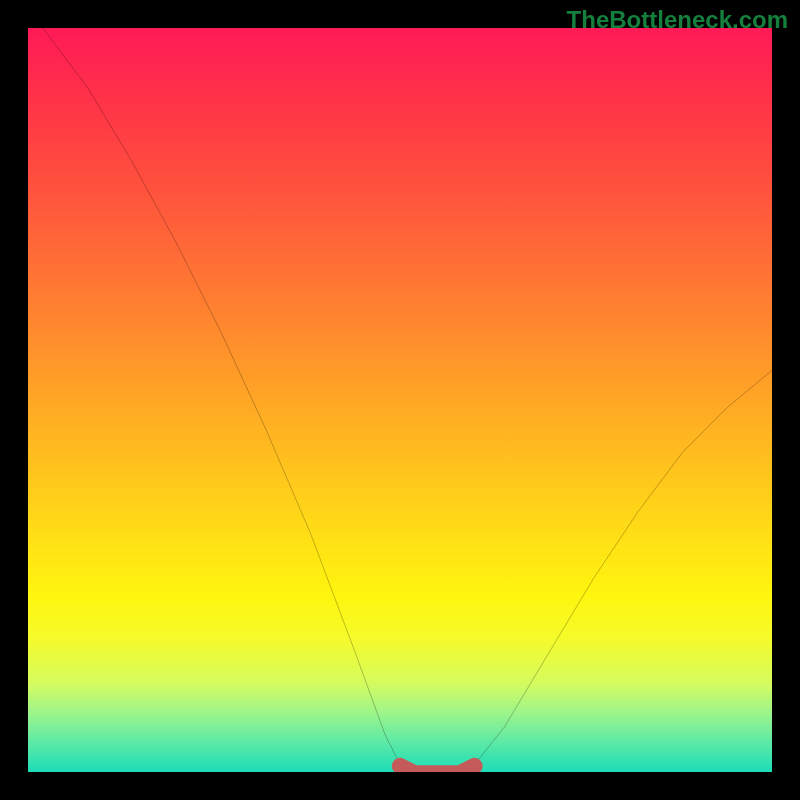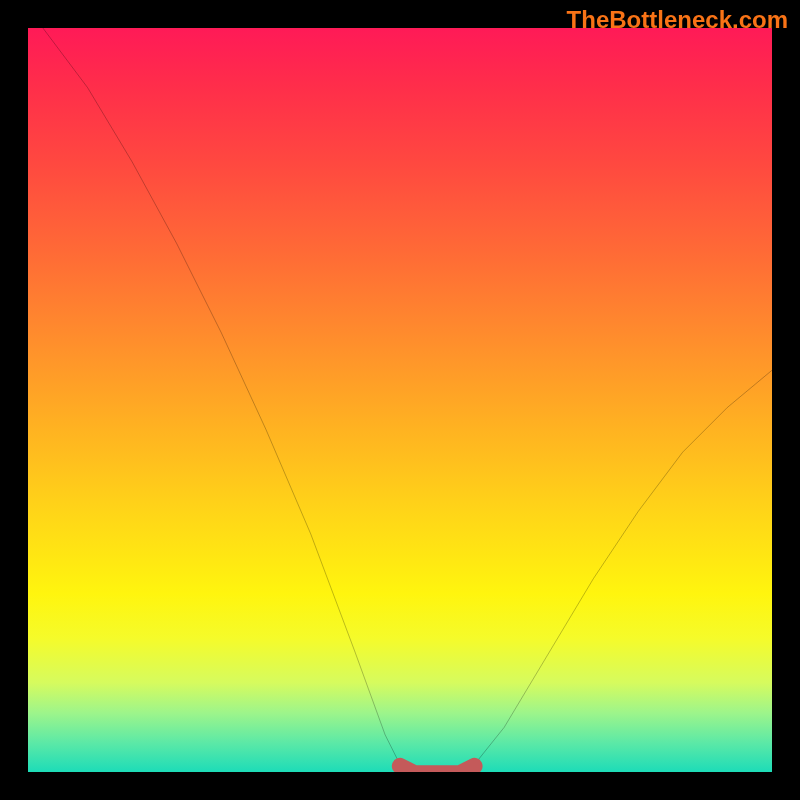--- a/index.html
+++ b/index.html
@@ -7,21 +7,21 @@
   .chart-container {
     width: 800px;
     height: 800px;
     background: #000;
     position: relative;
   }
   .watermark {
     position: absolute;
     top: 6px;
     right: 12px;
-    color: #f97316;
+    color: #15803d;
     font-family: Arial, Helvetica, sans-serif;
     font-size: 24px;
     font-weight: bold;
     z-index: 10;
   }
   .plot-area {
     position: absolute;
     left: 28px;
     top: 28px;
     width: 744px;

